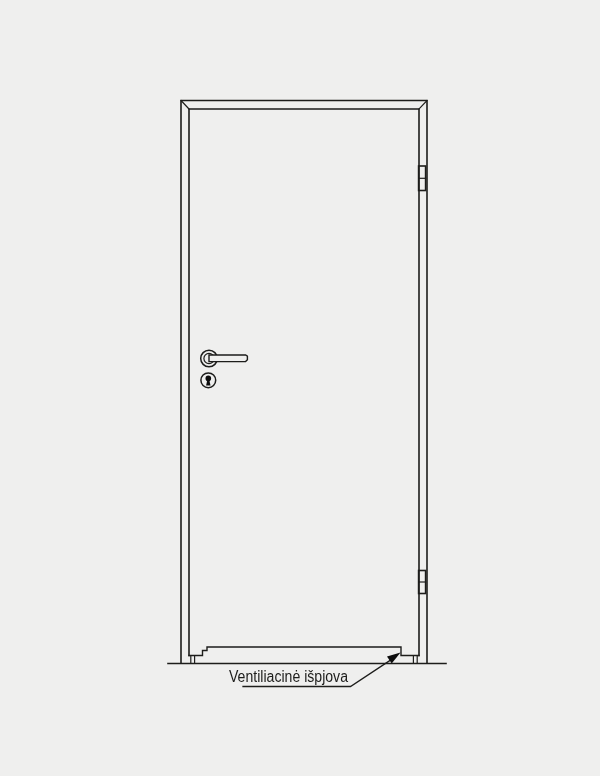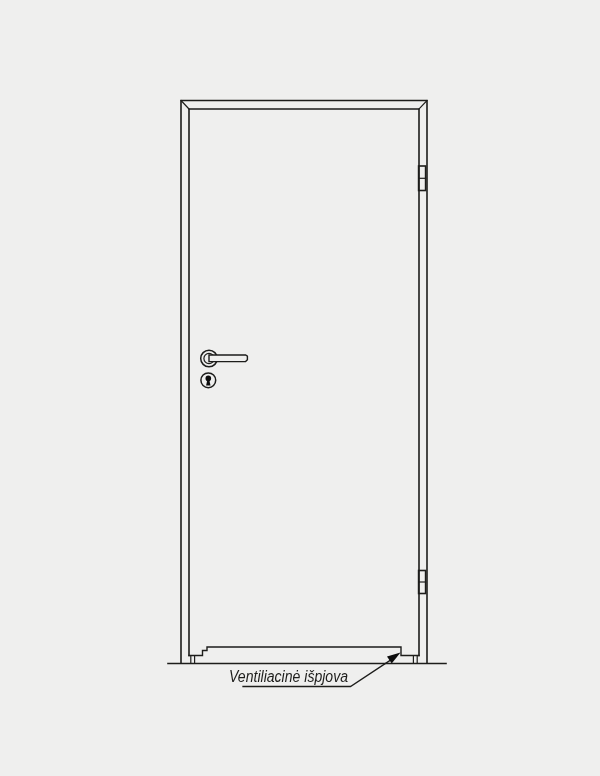--- a/index.html
+++ b/index.html
@@ -2,21 +2,20 @@
 <html><head>
 <meta charset="utf-8">
 <style>
   html, body { margin: 0; padding: 0; }
   body { font-family: "Liberation Sans", sans-serif; }
   .stage {
     position: relative;
     width: 600px;
     height: 776px;
     overflow: hidden;
-    font-style: italic;
   }
   .stage svg { display: block; }
   .annotation-text {
     font-family: "Liberation Sans", sans-serif;
     font-size: 16px;
   }
 </style>
 </head>
 <body>
 

